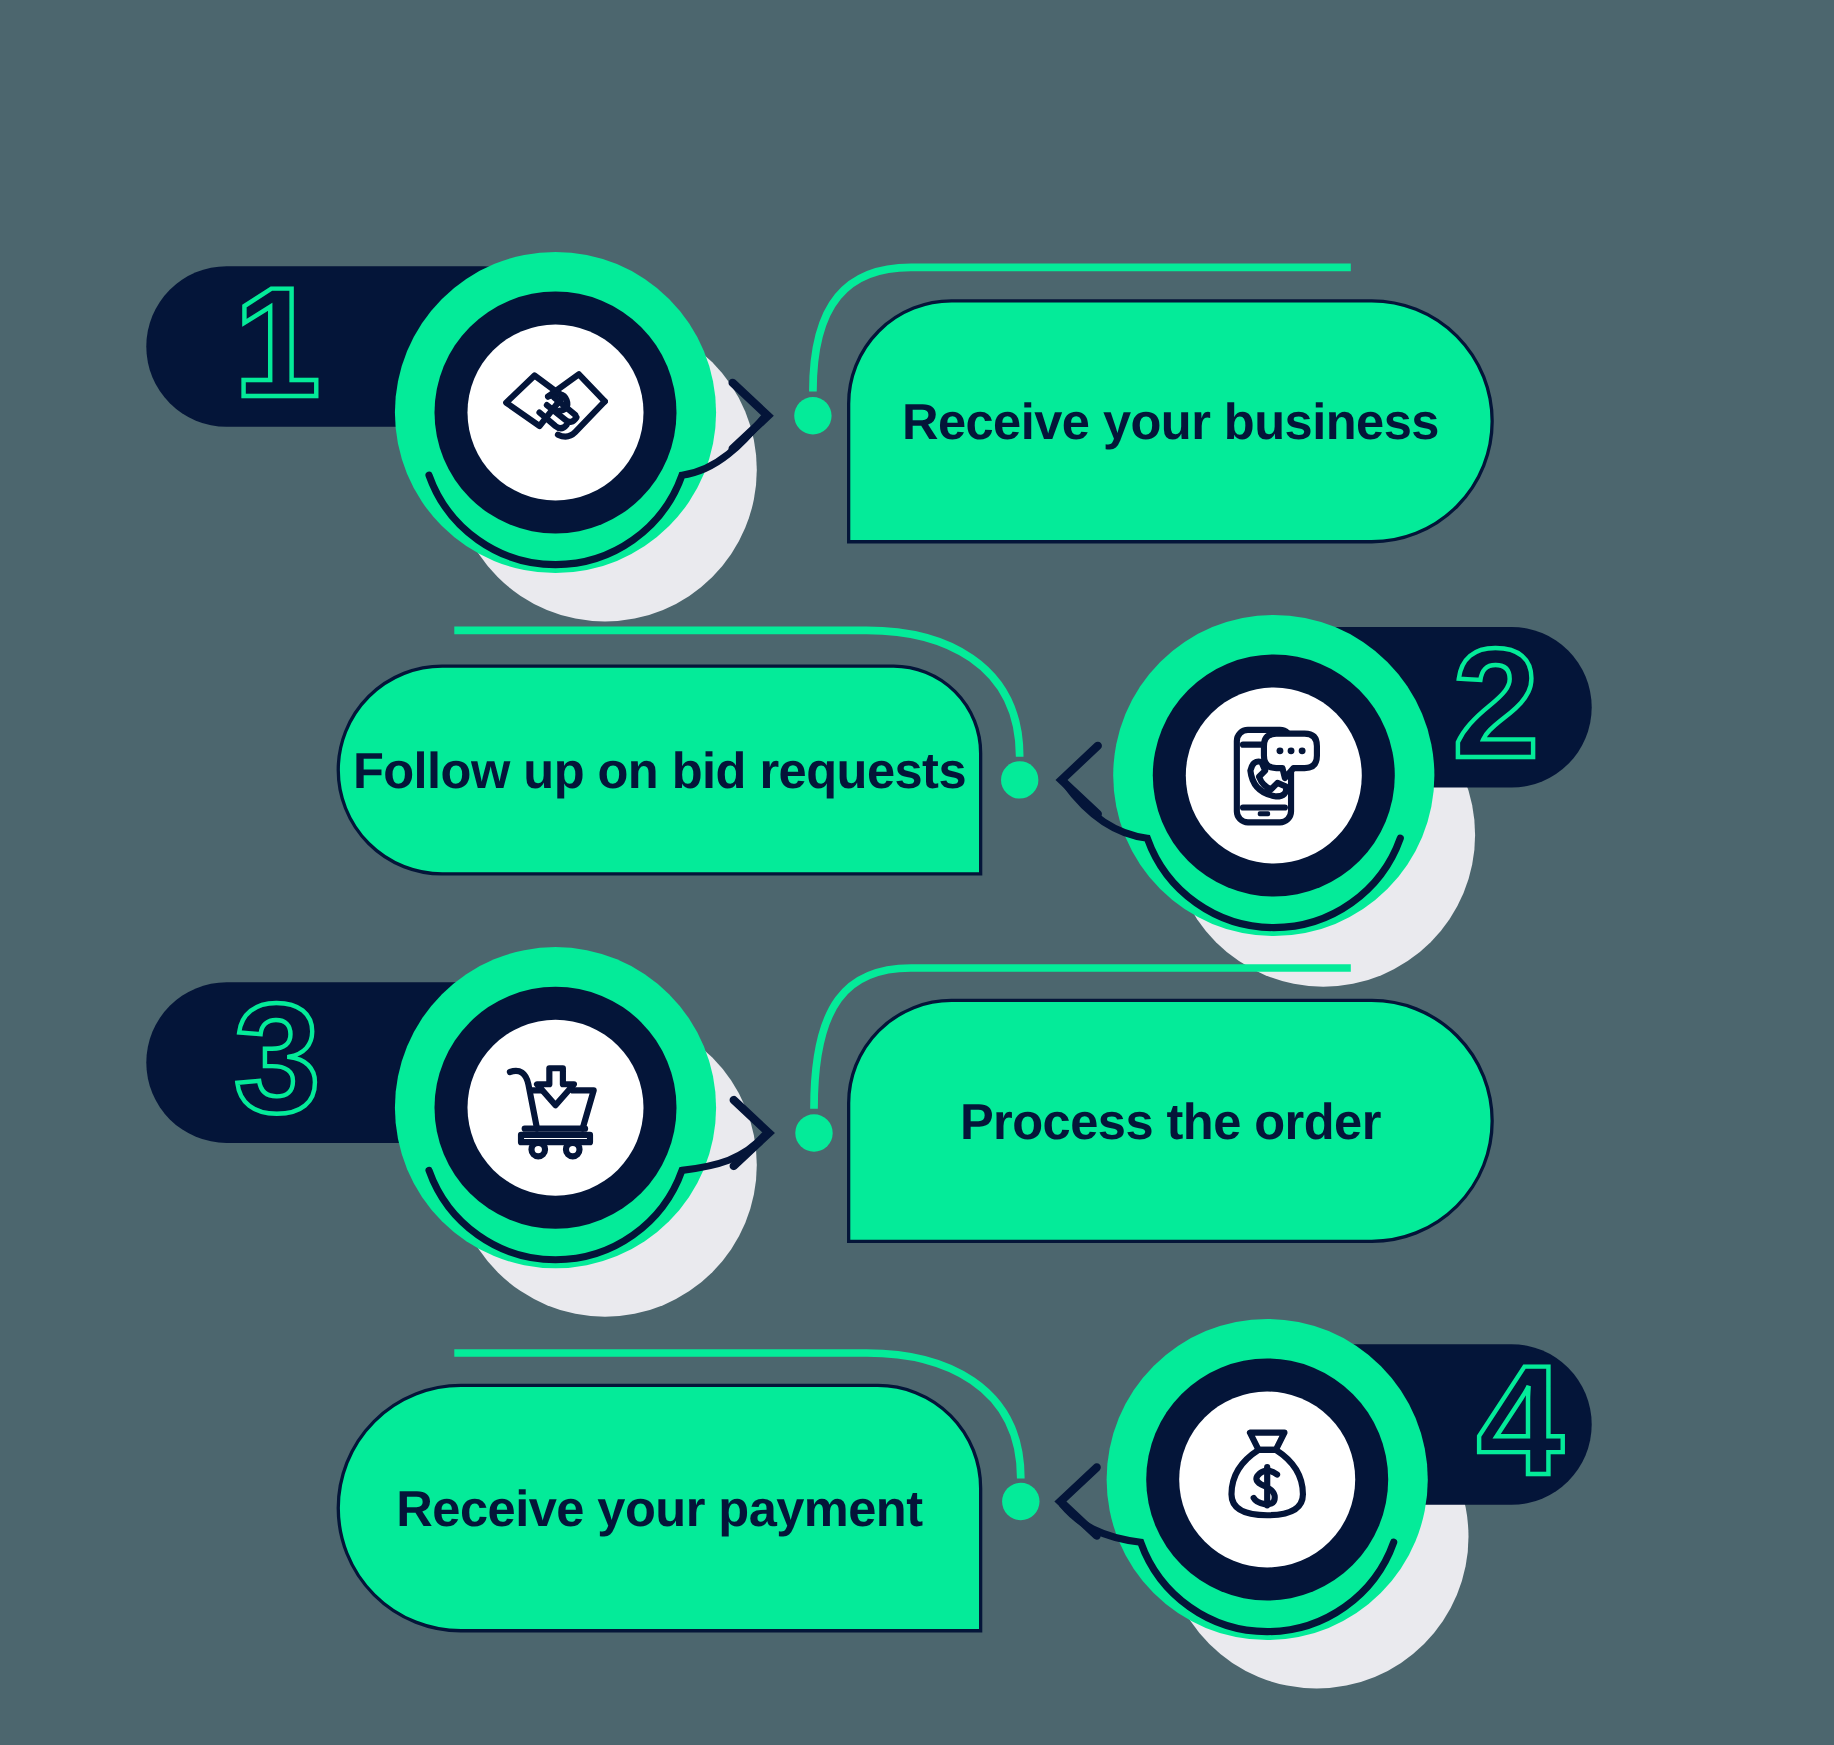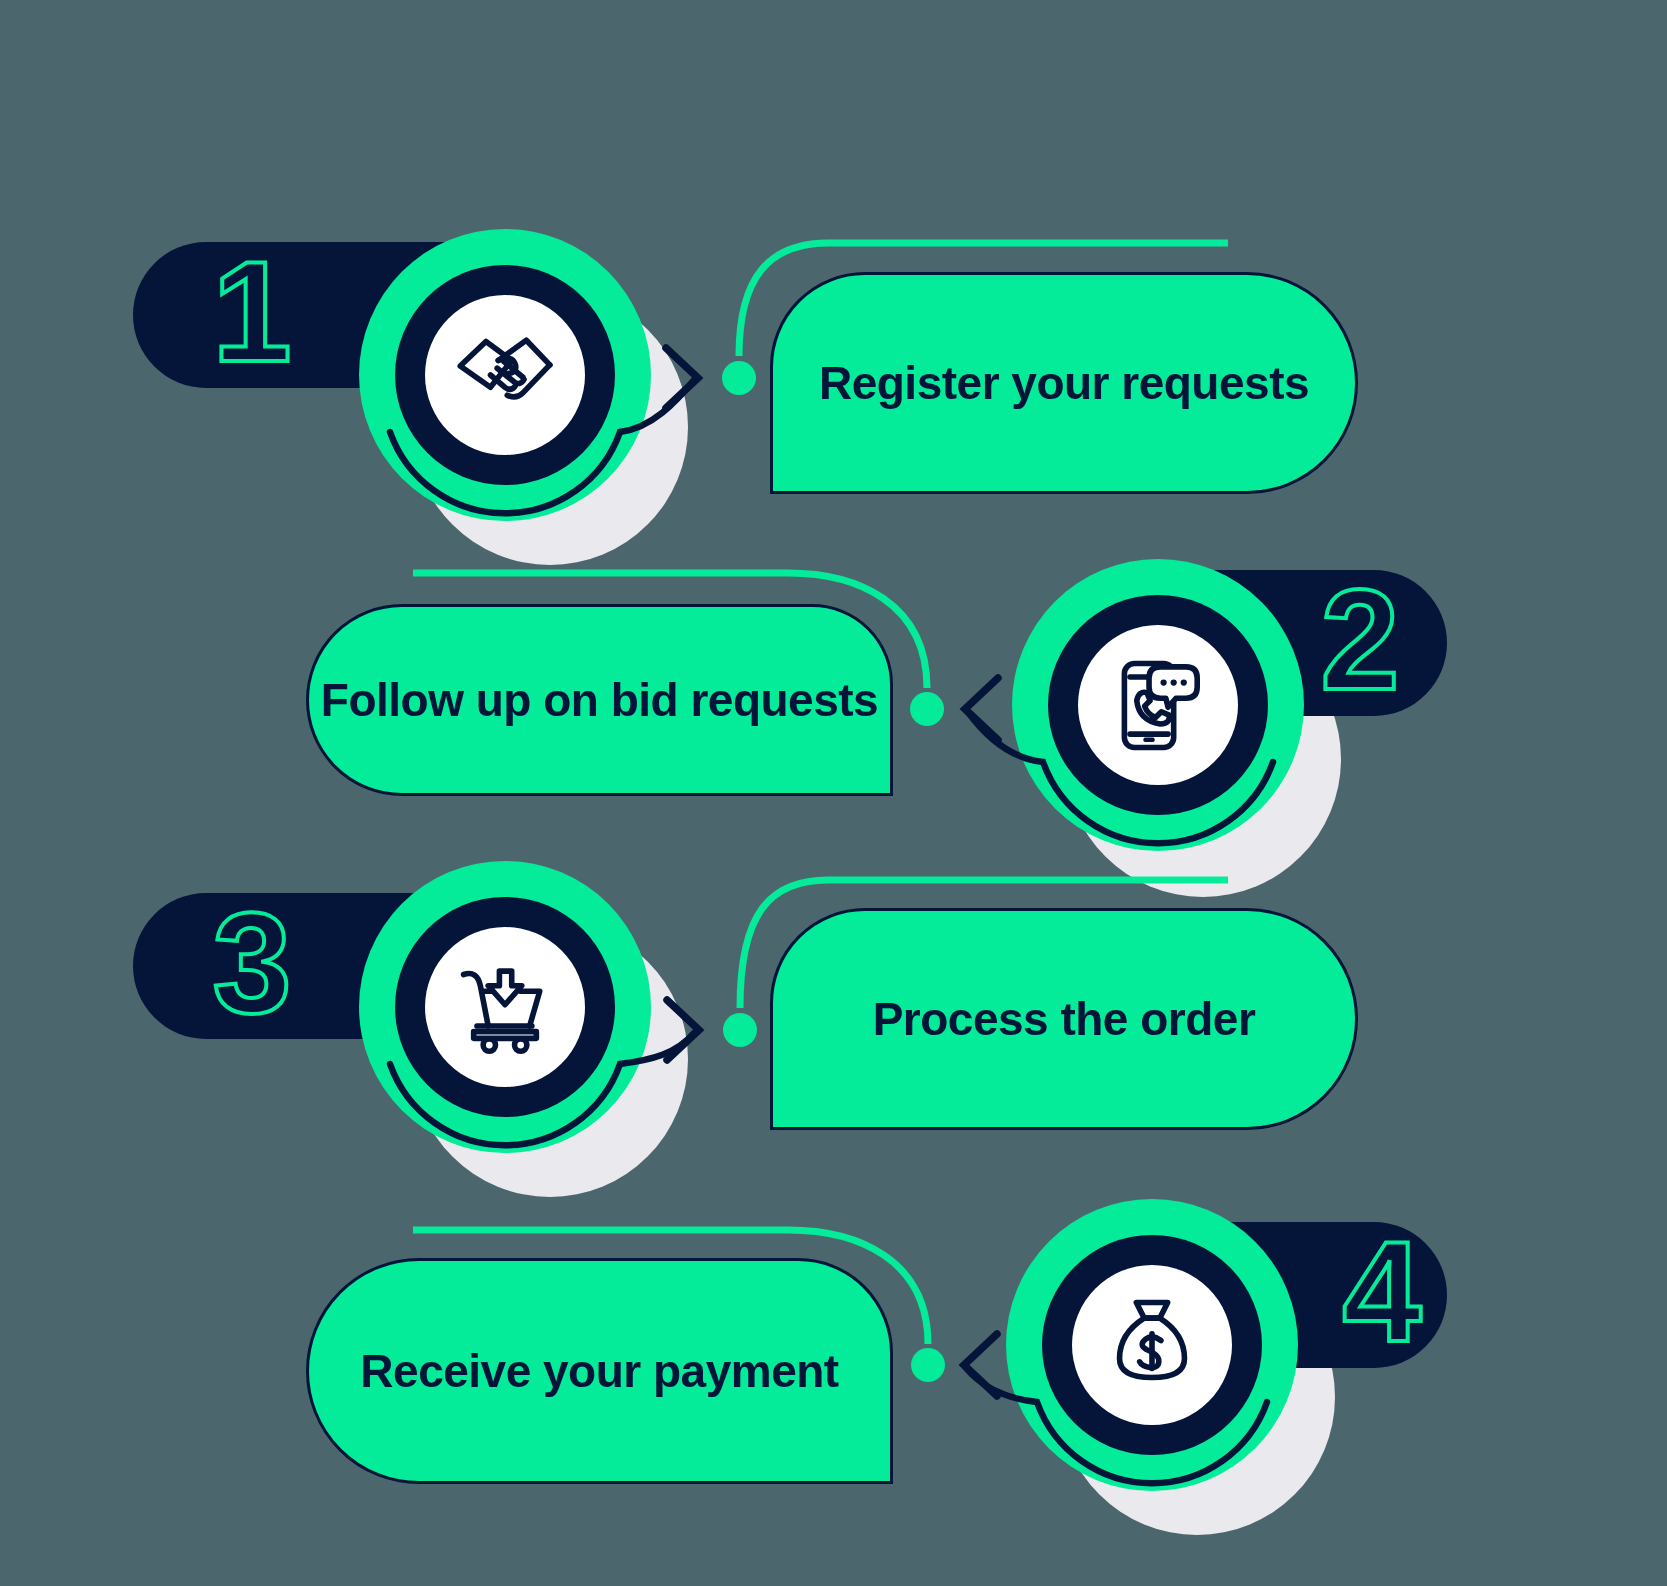--- a/index.html
+++ b/index.html
@@ -97,21 +97,21 @@
     <circle cx="740" cy="1030" r="17" fill="#04EB99"></circle>
     <circle cx="928" cy="1365" r="17" fill="#04EB99"></circle>
   </svg>
 
   <div class="pill-number" style="left:252px;top:315px;">1</div>
   <div class="pill-number" style="left:1360px;top:643px;">2</div>
   <div class="pill-number" style="left:252px;top:966px;">3</div>
   <div class="pill-number" style="left:1382px;top:1295px;">4</div>
 
   <div class="label-box box-right" style="left:770px;top:272px;width:588px;height:222px;">
-    <span class="label-text">Register your requests</span>
+    <span class="label-text">Receive your business</span>
   </div>
   <div class="label-box box-left" style="left:306px;top:604px;width:587px;height:192px;">
     <span class="label-text">Follow up on bid requests</span>
   </div>
   <div class="label-box box-left" style="left:306px;top:1258px;width:587px;height:226px;">
     <span class="label-text">Receive your payment</span>
   </div>
   <div class="label-box box-right" style="left:770px;top:908px;width:588px;height:222px;">
     <span class="label-text">Process the order</span>
   </div>

